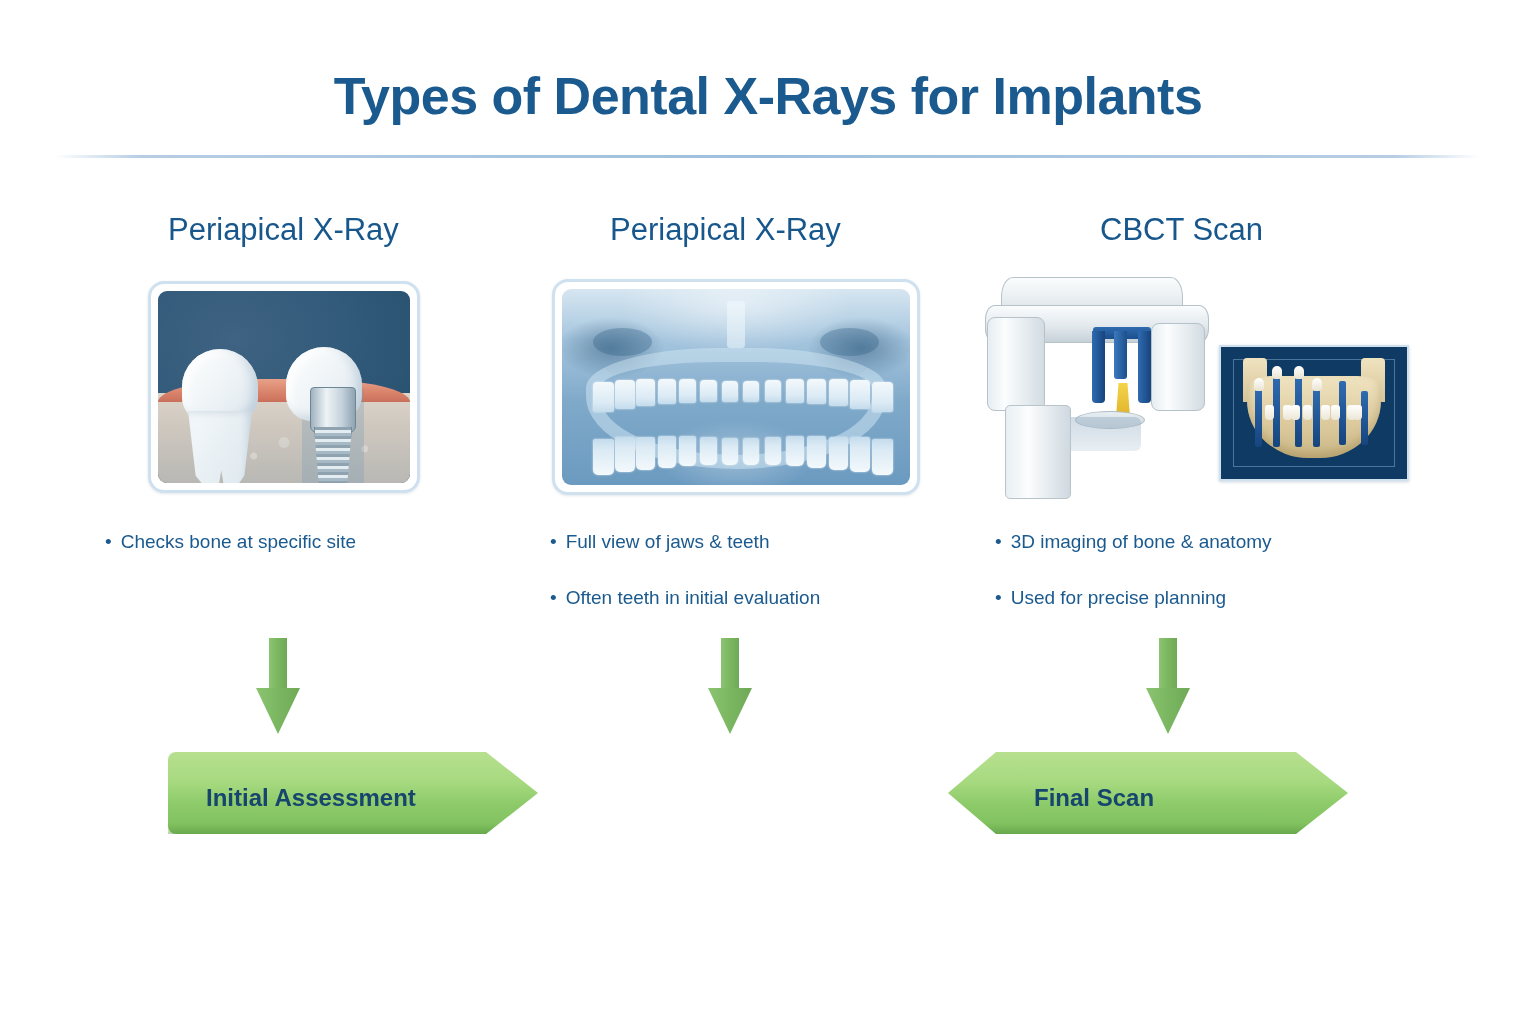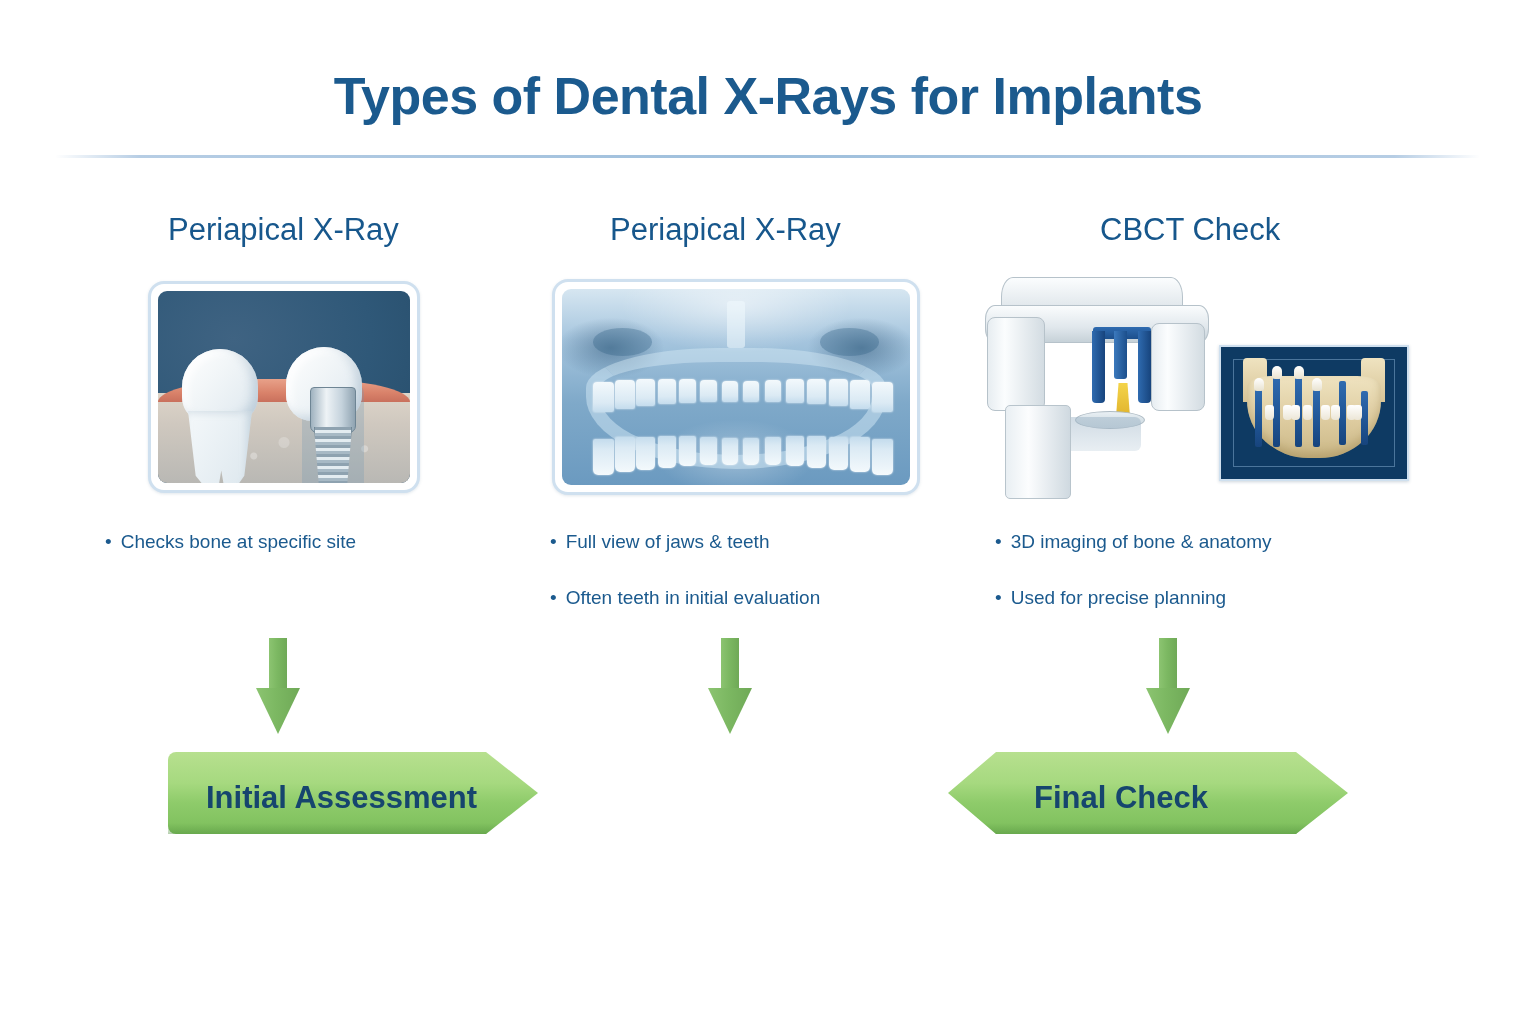--- a/index.html
+++ b/index.html
@@ -289,21 +289,21 @@
   .chev{
     position:absolute;top:0;height:82px;
     background:linear-gradient(to bottom,#b7e08f 0%,#a6d97f 38%,#8ecb6a 62%,#7cbe5b 100%);
   }
   .chev .shade{
     position:absolute;left:0;right:0;bottom:0;height:11px;
     background:linear-gradient(to bottom,rgba(90,150,70,.0),rgba(78,140,60,.42));
   }
   .chev .lbl{
     position:absolute;top:0;height:91px;display:flex;align-items:center;
-    font-size:31px;font-weight:bold;color:#16456e;white-space:nowrap;
+    font-size:24px;font-weight:bold;color:#16456e;white-space:nowrap;
   }
   .chev1{
     left:0;width:370px;
     clip-path:polygon(0 0,318px 0,370px 50%,318px 100%,0 100%);
     border-radius:8px 0 0 8px;
   }
   .chev1 .lbl{left:38px;}
   .chev2{
     left:352px;width:440px;
     clip-path:polygon(0 0,52px 0,0 8px,0 74px,52px 82px,0 82px,388px 82px,440px 50%,388px 0);
@@ -321,21 +321,21 @@
 </head>
 <body>
 
 <div class="stage">
 
   <div class="title">Types of Dental X-Rays for Implants</div>
   <div class="title-rule"></div>
 
   <div class="col-head c1h">Periapical X-Ray</div>
   <div class="col-head c2h">Periapical X-Ray</div>
-  <div class="col-head c3h">CBCT Check</div>
+  <div class="col-head c3h">CBCT Scan</div>
 
   <div class="frame" id="periapical-frame">
     <div class="inner">
       <div class="pa-bg"></div>
       <div class="pa-bone"></div>
       <div class="pa-gum"></div>
       <div class="pa-implant-shadow"></div>
       <div class="tooth tooth-crown pa-t1"></div>
       <div class="pa-root"></div>
       <div class="tooth tooth-crown pa-t2"></div>
@@ -459,17 +459,17 @@
     <div class="head"></div>
   </div>
 
   <div class="process">
     <div class="chev chev1">
       <div class="shade"></div>
       <div class="lbl">Initial Assessment</div>
     </div>
     <div class="chev chev3">
       <div class="shade"></div>
-      <div class="lbl">Final Check</div>
+      <div class="lbl">Final Scan</div>
     </div>
   </div>
 
 </div>
 
 </body></html>

